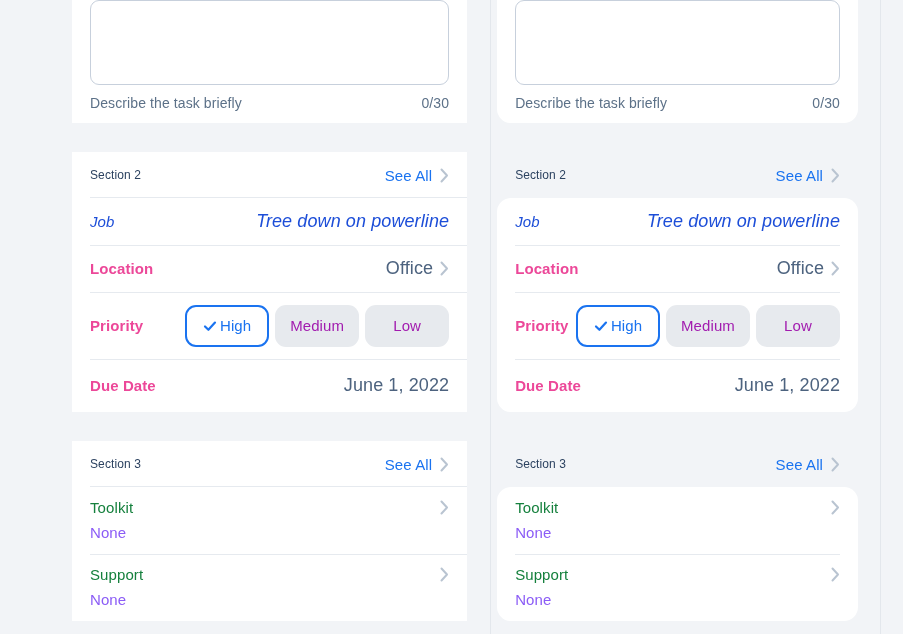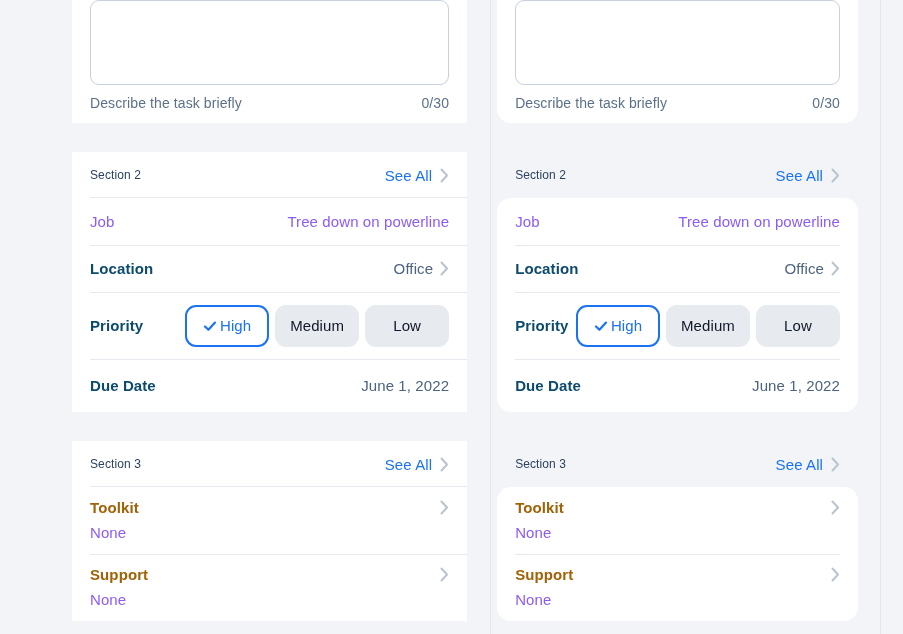--- a/index.html
+++ b/index.html
@@ -74,39 +74,40 @@
     top: 0;
     height: 1px;
     background: #e6eaef;
   }
   .card-rounded .row + .row::before,
   .card-rounded .row.divided::before { right: 18px; }
 
   .row-label {
     font-size: 15px;
     font-weight: bold;
-    color: #0c4a6e;
+    color: #ec4899;
     letter-spacing: 0.1px;
   }
   .row-value {
-    font-size: 15px;
+    font-size: 18px;
     color: #4d637f;
     letter-spacing: 0.1px;
   }
   .row-right {
     display: flex;
     align-items: center;
     gap: 7px;
   }
 
   
   .row-disabled .row-label,
   .row-disabled .row-value {
-    color: #8b5cf6;
+    color: #1d4ed8;
     font-weight: normal;
+    font-style: italic;
   }
   .row-disabled .row-value { font-weight: normal; }
 
   
   .section-header {
     display: flex;
     align-items: center;
     justify-content: space-between;
     padding: 0 18px;
     min-height: 46px;
@@ -206,21 +207,21 @@
   .seg-item {
     min-width: 84px;
     height: 42px;
     border-radius: 11px;
     display: flex;
     align-items: center;
     justify-content: center;
     gap: 3px;
     font-size: 15px;
     background: #e7eaee;
-    color: #0f172a;
+    color: #a21caf;
     border: 2px solid transparent;
     cursor: pointer;
     letter-spacing: 0.1px;
     padding: 0 10px;
   }
   .seg-item.selected {
     background: #ffffff;
     border: 2px solid #1a73f0;
     color: #1a73f0;
   }
@@ -253,22 +254,22 @@
     background: #e6eaef;
   }
   .card-rounded .row-stack + .row-stack::before { right: 18px; }
   .row-stack-top {
     display: flex;
     align-items: center;
     justify-content: space-between;
   }
   .row-stack-label {
     font-size: 15px;
-    font-weight: bold;
-    color: #a16207;
+    font-weight: normal;
+    color: #15803d;
     letter-spacing: 0.1px;
   }
   .row-stack-value {
     font-size: 15px;
     color: #8b5cf6;
     margin-top: 8px;
     letter-spacing: 0.1px;
   }
 
   .gap-lg { height: 29px; }

